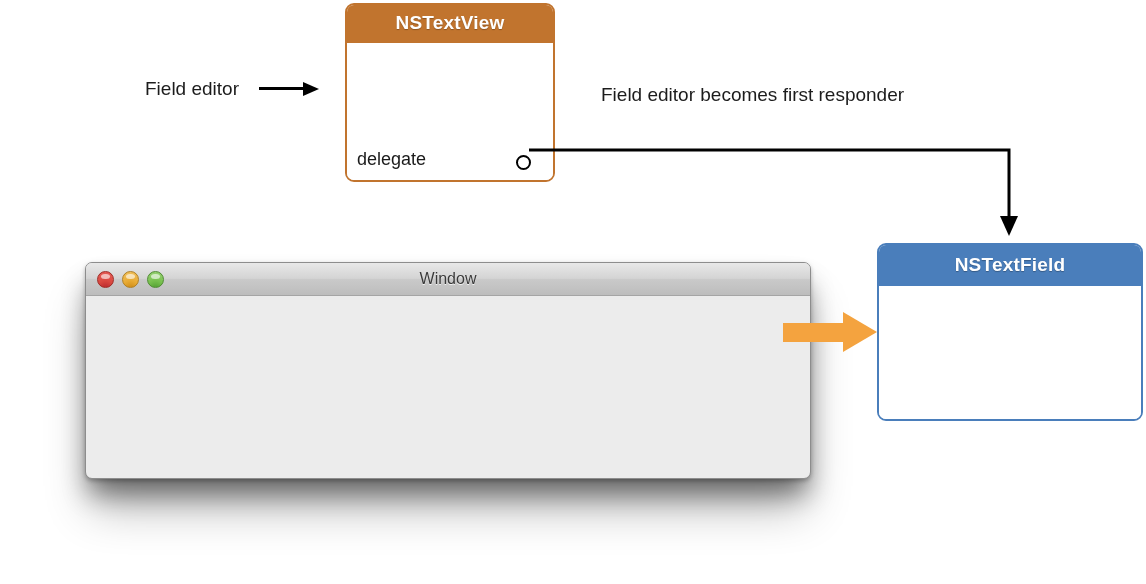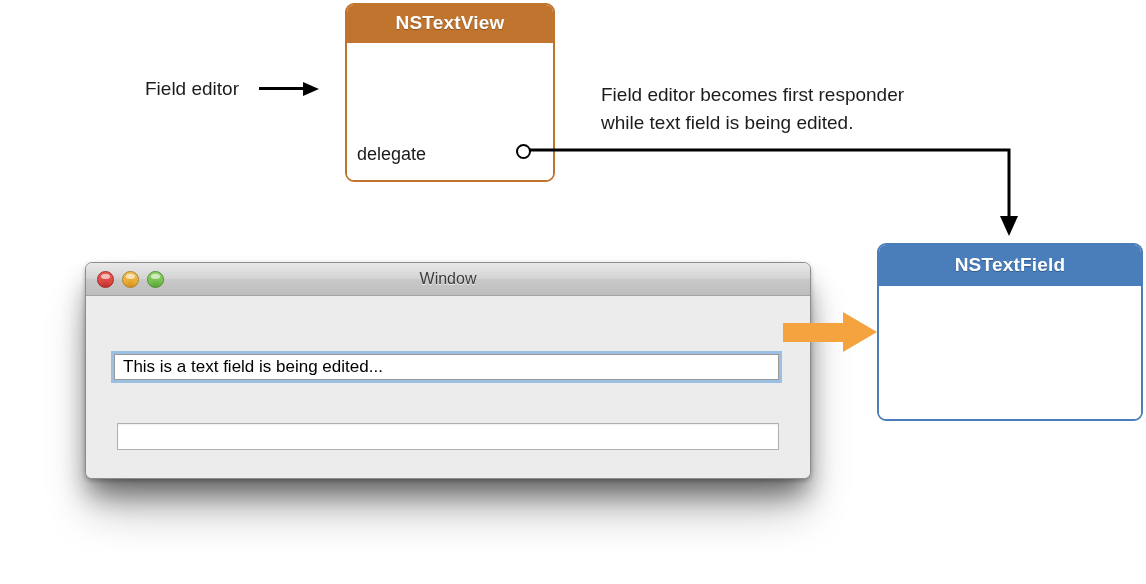--- a/index.html
+++ b/index.html
@@ -59,21 +59,21 @@
   }
   #textview-box .cb-body { height: 137px; }
 
   .outlet-row {
     position: absolute;
     left: 0;
     right: 0;
     bottom: 10px;
     height: 26px;
     display: flex;
-    align-items: flex-start;
+    align-items: flex-end;
     justify-content: space-between;
     padding: 0 22px 0 10px;
     box-sizing: border-box;
   }
   .outlet-label {
     font-size: 18px;
     color: #1a1a1a;
     font-family: "Liberation Sans", sans-serif;
   }
   .outlet-dot {
@@ -313,41 +313,36 @@
   <div id="field-editor-callout">
     <span id="field-editor-label">Field editor</span>
     <span class="plain-arrow">
       <span class="pa-shaft"></span>
       <span class="pa-head"></span>
     </span>
   </div>
 
   <div id="annotation-note">
     <div>Field editor becomes first responder</div>
-    <div>while text field is being edited.</div>
   </div>
 
   <svg id="delegate-connector" viewBox="0 0 1146 584" width="1146" height="584">
     <polyline points="529,150 1009,150 1009,218" fill="none" stroke="#000000" stroke-width="3"></polyline>
     <polygon points="1000,216 1018,216 1009,236" fill="#000000"></polygon>
   </svg>
 
   <div id="mac-window">
     <div id="window-titlebar">
       <div class="traffic-lights">
         <span class="tl tl-close"></span>
         <span class="tl tl-min"></span>
         <span class="tl tl-zoom"></span>
       </div>
       <div id="window-title">Window</div>
     </div>
-    <div id="window-content">
-      <div class="nstextfield-widget" id="text-field-focused">This is a text field is being edited...</div>
-      <div class="nstextfield-widget" id="text-field-empty"></div>
-    </div>
   </div>
 
   <div id="orange-arrow">
     <span class="oa-shaft"></span>
     <span class="oa-head"></span>
   </div>
 
   <div class="class-box" id="textfield-box">
     <div class="cb-header">NSTextField</div>
     <div class="cb-body"></div>

